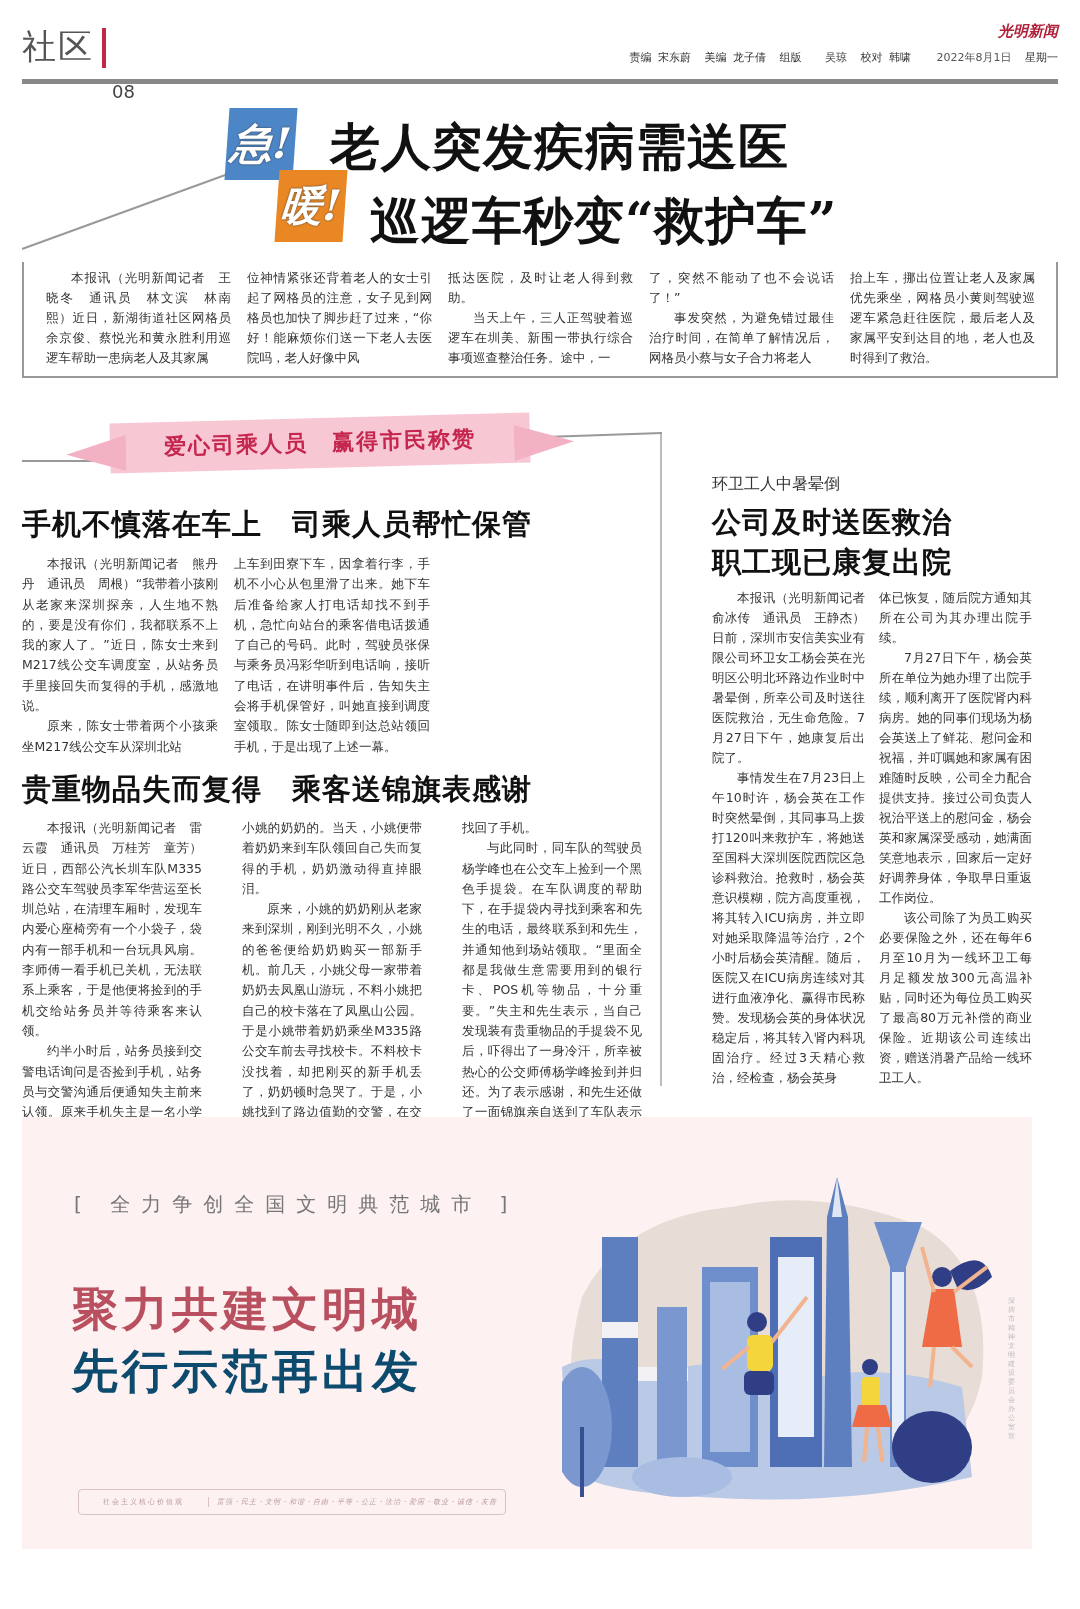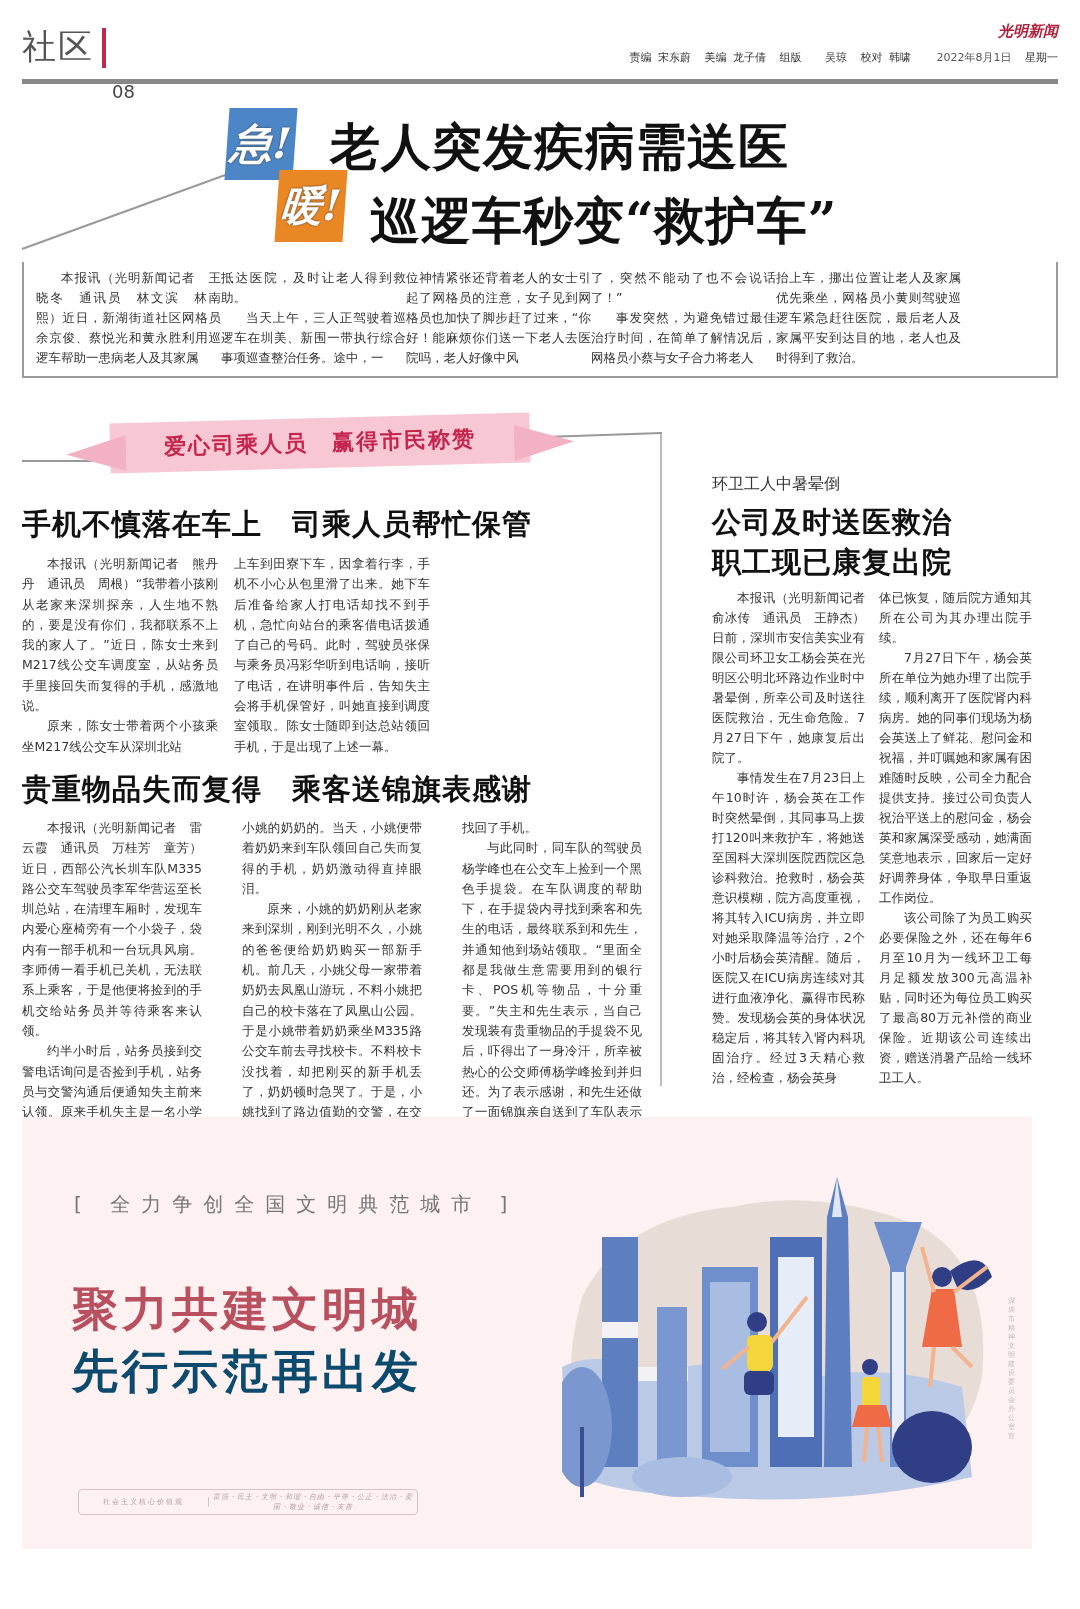--- a/index.html
+++ b/index.html
@@ -19,21 +19,21 @@
 
   
   .lead { position: absolute; left: 22px; top: 92px; width: 1036px; height: 290px; }
   .lead-frame { position: absolute; left: 0; top: 170px; width: 1036px; height: 116px; border: 2px solid #999; border-top: none; }
   .lead-frame::before { content: ""; position: absolute; left: -2px; top: -14px; width: 220px; height: 2px; background: #999; transform: rotate(-20deg); transform-origin: left; }
   .tag { position: absolute; width: 68px; height: 72px; display: flex; align-items: center; justify-content: center; font-family: "DejaVu Serif", serif; font-size: 42px; font-weight: bold; font-style: italic; color: #fff; text-shadow: 0 0 2px #333; }
   .tag-urgent { left: 205px; top: 16px; background: #4d86c6; transform: skewX(-4deg); }
   .tag-warm { left: 255px; top: 78px; background: #ea8725; transform: skewX(-4deg); }
   .lead-h1 { position: absolute; left: 308px; top: 22px; font-size: 50px; font-weight: bold; color: #111; letter-spacing: 1px; }
   .lead-h2 { position: absolute; left: 348px; top: 96px; font-size: 50px; font-weight: bold; color: #111; letter-spacing: 1px; }
-  .lead-body { position: absolute; left: 14px; top: 176px; width: 1000px; display: flex; }
+  .lead-body { position: absolute; left: 24px; top: 176px; width: 1000px; display: flex; gap: 16px; }
   .lead-col { width: 185px; font-family: "DejaVu Sans", sans-serif; font-size: 12.5px; line-height: 20px; color: #333; text-align: justify; }
   .lead-col p { text-indent: 2em; }
   .lead-col p.cont { text-indent: 0; }
 
   
   .banner { position: absolute; left: 110px; top: 418px; width: 420px; height: 50px; background: #f7c7d4; transform: rotate(-1.5deg); display: flex; align-items: center; justify-content: center; }
   .banner::before, .banner::after { content: ""; position: absolute; top: 12px; width: 60px; height: 36px; background: #f3b2c4; }
   .banner::before { left: -44px; clip-path: polygon(0 50%, 100% 0, 100% 100%); }
   .banner::after { right: -44px; clip-path: polygon(0 0, 100% 50%, 0 100%); }
   .banner-text { font-family: "DejaVu Sans", sans-serif; font-size: 22px; font-weight: bold; color: #c5264e; letter-spacing: 2px; }
@@ -57,21 +57,21 @@
   .right-body { position: absolute; left: 712px; top: 588px; width: 320px; display: flex; gap: 14px; }
   .rcol { width: 153px; font-family: "DejaVu Sans", sans-serif; font-size: 12.5px; line-height: 20px; color: #333; text-align: justify; }
   .rcol p { text-indent: 2em; }
   .rcol p.cont { text-indent: 0; }
 
   
   .ad { position: absolute; left: 22px; top: 1117px; width: 1010px; height: 432px; background: #fdf1f1; }
   .ad-kicker { position: absolute; left: 52px; top: 74px; font-family: "DejaVu Sans", sans-serif; font-size: 20px; color: #777; letter-spacing: 11px; white-space: nowrap; }
   .ad-h1 { position: absolute; left: 50px; top: 162px; font-family: "DejaVu Sans", sans-serif; font-size: 46px; color: #b8505f; letter-spacing: 4px; font-weight: bold; }
   .ad-h2 { position: absolute; left: 50px; top: 224px; font-family: "DejaVu Sans", sans-serif; font-size: 46px; color: #0c4a6e; letter-spacing: 4px; font-weight: bold; }
-  .ad-footer { position: absolute; left: 56px; top: 372px; width: 340px; height: 26px; border: 1px solid #d9c2c6; border-radius: 4px; display: flex; align-items: center; font-family: "DejaVu Sans", sans-serif; font-size: 7px; color: #b89aa0; }
+  .ad-footer { position: absolute; left: 56px; top: 372px; width: 428px; height: 26px; border: 1px solid #d9c2c6; border-radius: 4px; display: flex; align-items: center; font-family: "DejaVu Sans", sans-serif; font-size: 7px; color: #b89aa0; }
   .ad-footer .left { width: 130px; text-align: center; border-right: 1px solid #d9c2c6; letter-spacing: 2px; }
   .ad-footer .right { flex: 1; text-align: center; letter-spacing: 1px; font-style: italic; }
   .ad-illustration { position: absolute; left: 540px; top: 30px; width: 440px; height: 370px; }
   .ad-vertical { position: absolute; left: 986px; top: 180px; width: 10px; font-family: "DejaVu Sans", sans-serif; font-size: 7px; line-height: 9px; color: #bbb; word-break: break-all; }
 </style>
 </head>
 <body>
 
 <header class="masthead">
   <div class="section-name">社区</div>
@@ -93,25 +93,25 @@
   <div class="lead-frame"></div>
   <div class="tag tag-urgent">急!</div>
   <div class="tag tag-warm">暖!</div>
   <h1 class="lead-h1">老人突发疾病需送医</h1>
   <h1 class="lead-h2">巡逻车秒变“救护车”</h1>
   <div class="lead-body">
     <div class="lead-col">
       <p>本报讯（光明新闻记者　王晓冬　通讯员　林文滨　林南熙）近日，新湖街道社区网格员余京俊、蔡悦光和黄永胜利用巡逻车帮助一患病老人及其家属</p>
     </div>
     <div class="lead-col">
+      <p class="cont">位神情紧张还背着老人的女士引起了网格员的注意，女子见到网格员也加快了脚步赶了过来，“你好！能麻烦你们送一下老人去医院吗，老人好像中风</p>
+    </div>
+    <div class="lead-col">
       <p class="cont">抵达医院，及时让老人得到救助。</p>
       <p>当天上午，三人正驾驶着巡逻车在圳美、新围一带执行综合事项巡查整治任务。途中，一</p>
-    </div>
-    <div class="lead-col">
-      <p class="cont">位神情紧张还背着老人的女士引起了网格员的注意，女子见到网格员也加快了脚步赶了过来，“你好！能麻烦你们送一下老人去医院吗，老人好像中风</p>
     </div>
     <div class="lead-col">
       <p class="cont">了，突然不能动了也不会说话了！”</p>
       <p>事发突然，为避免错过最佳治疗时间，在简单了解情况后，网格员小蔡与女子合力将老人</p>
     </div>
     <div class="lead-col">
       <p class="cont">抬上车，挪出位置让老人及家属优先乘坐，网格员小黄则驾驶巡逻车紧急赶往医院，最后老人及家属平安到达目的地，老人也及时得到了救治。</p>
     </div>
   </div>
 </section>

